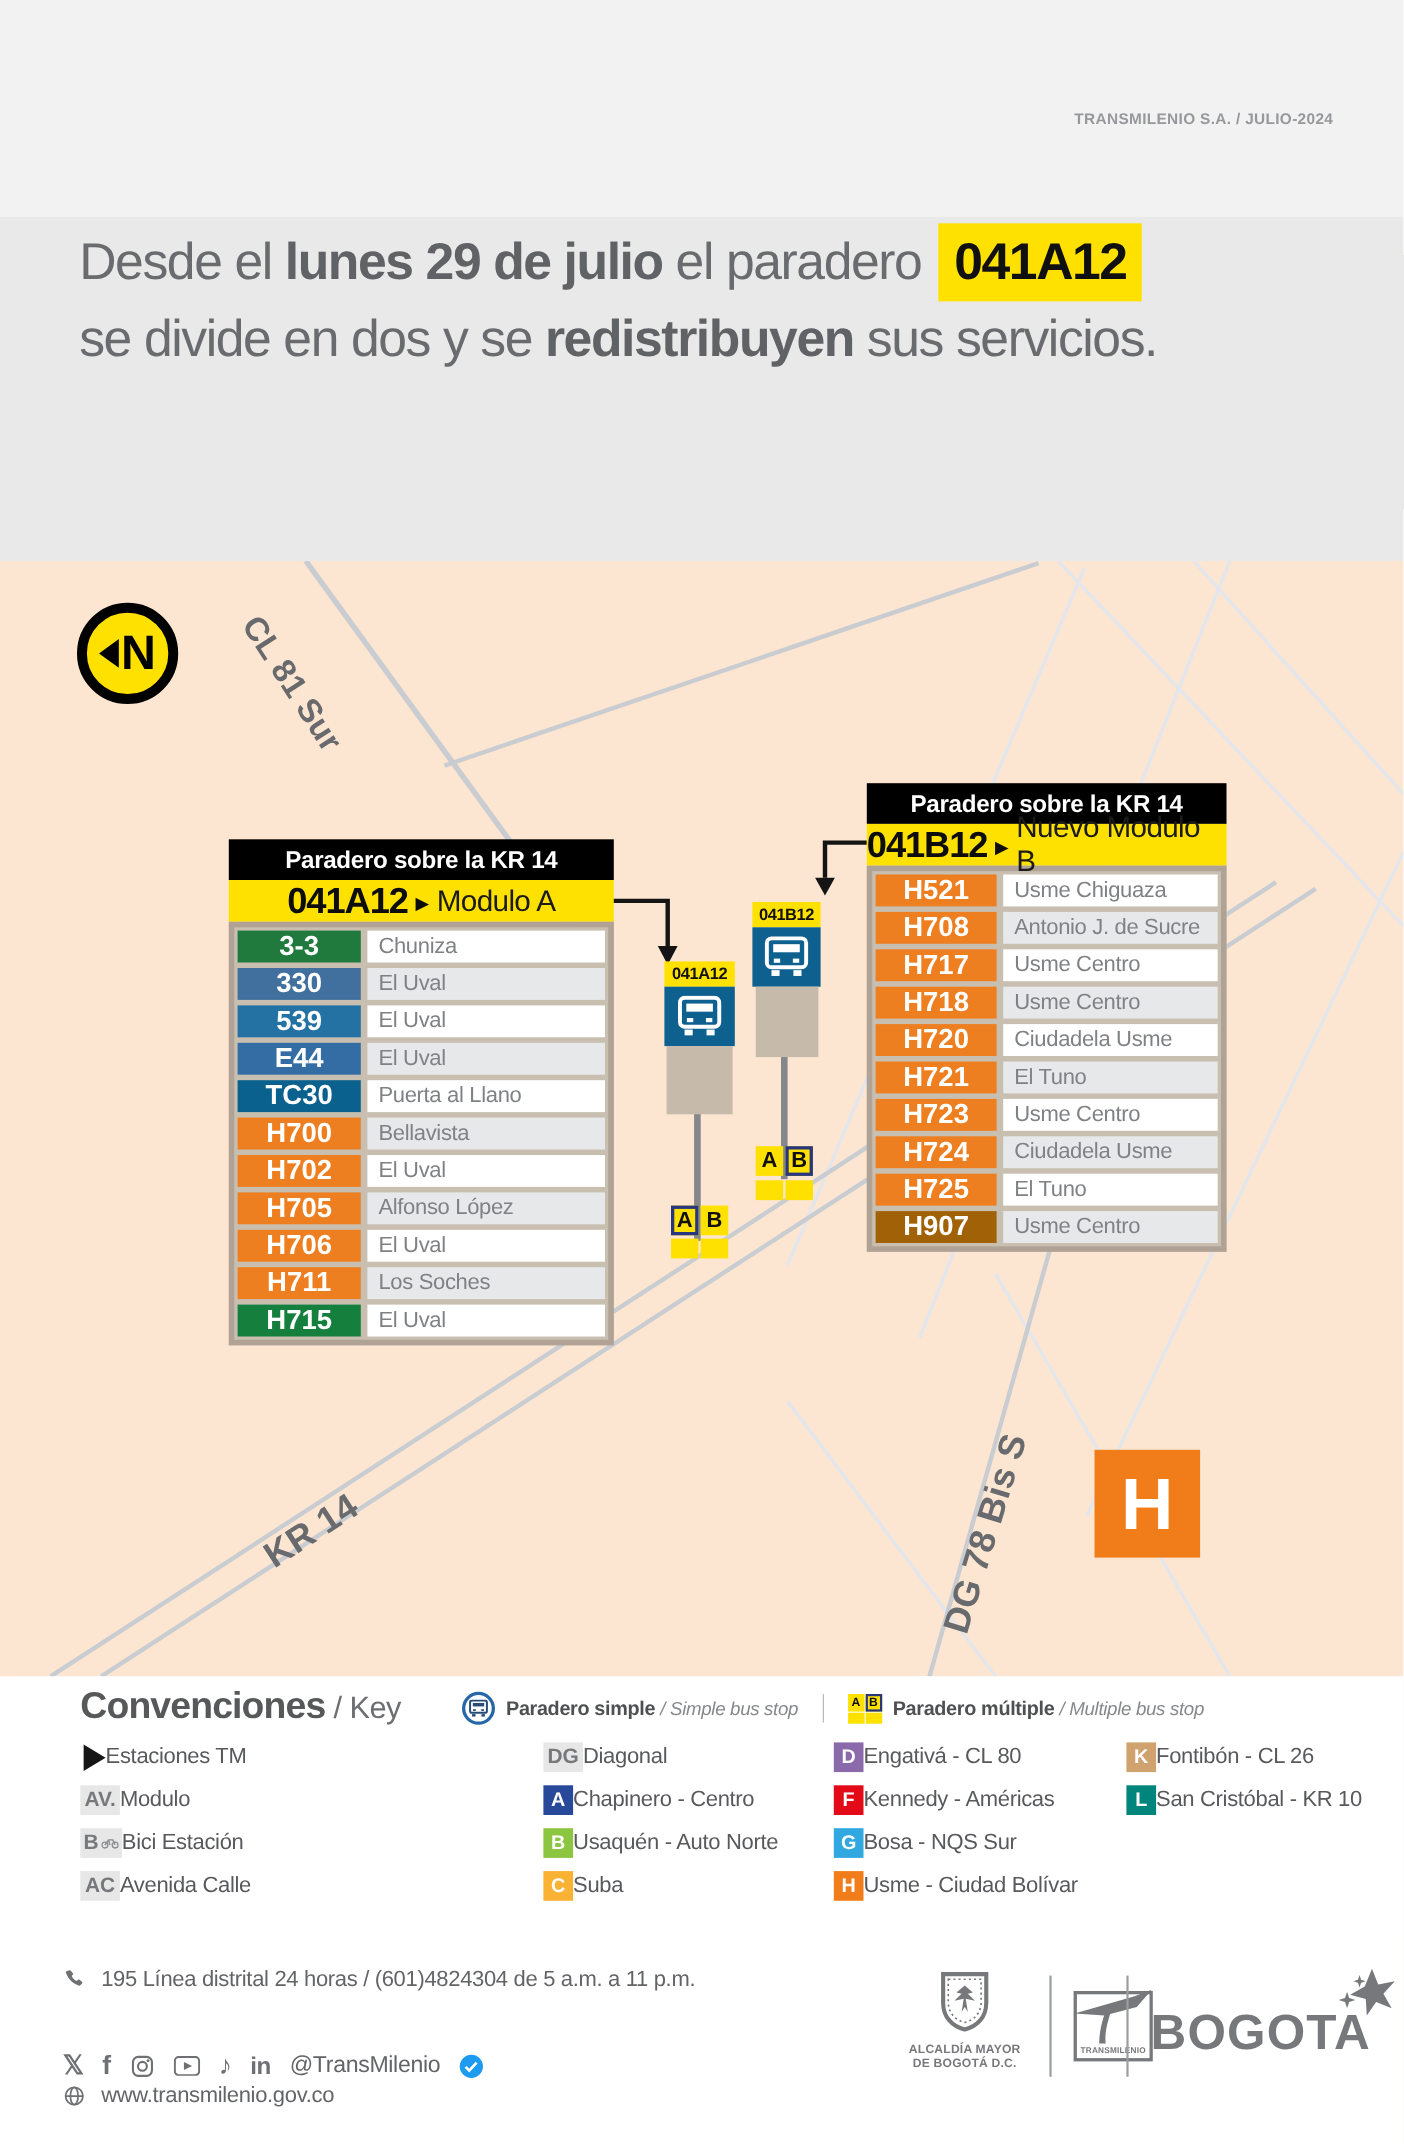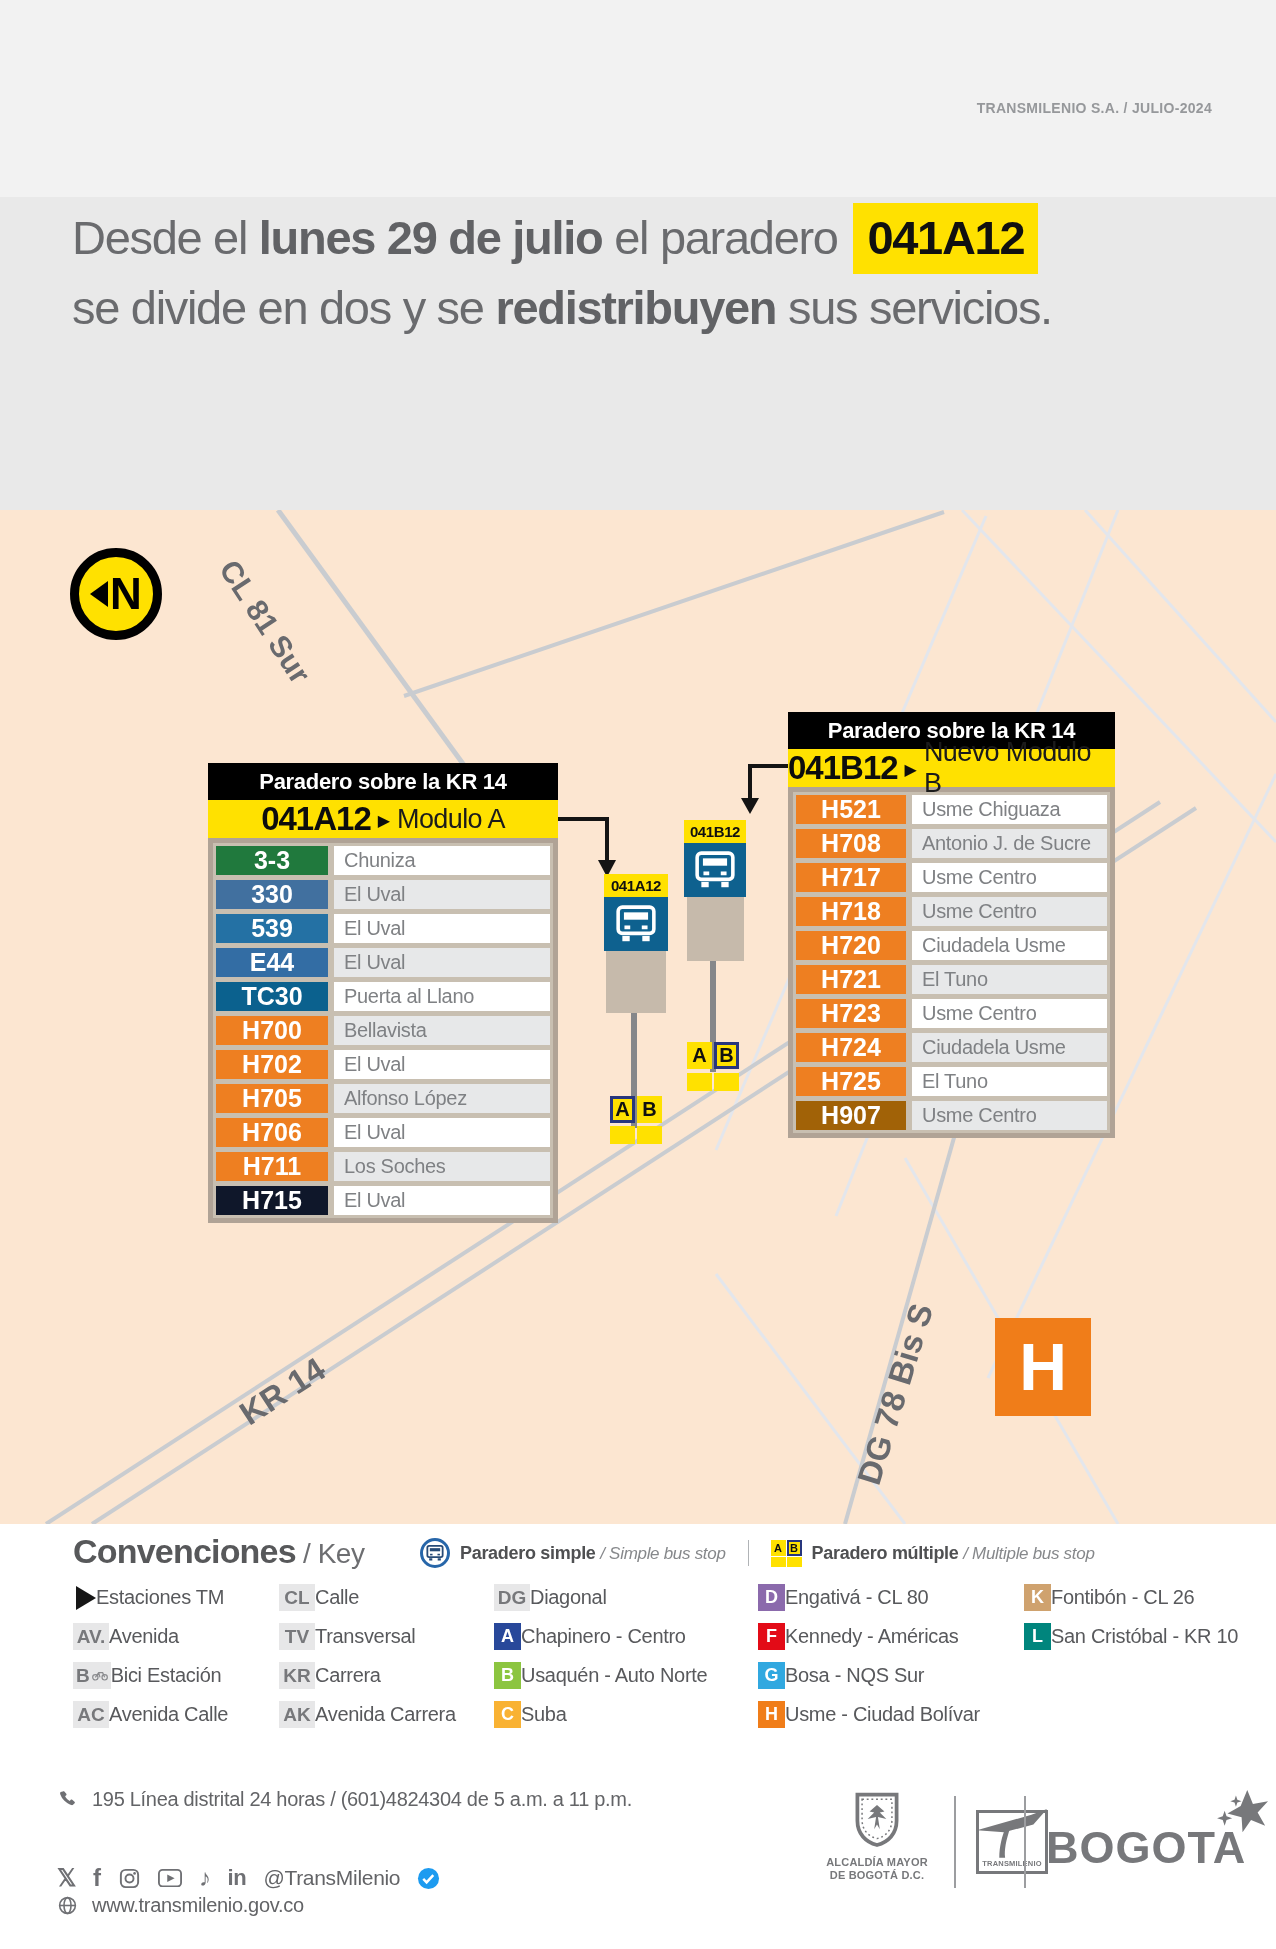--- a/index.html
+++ b/index.html
@@ -242,21 +242,21 @@
         </div>
       <div class="bt-row">
           <div class="bt-badge" style="background-color: rgb(238, 127, 33);">H706</div>
           <div class="bt-dest">El Uval</div>
         </div>
       <div class="bt-row alt">
           <div class="bt-badge" style="background-color: rgb(238, 127, 33);">H711</div>
           <div class="bt-dest">Los Soches</div>
         </div>
       <div class="bt-row">
-          <div class="bt-badge" style="background-color: #0f172a;">H715</div>
+          <div class="bt-badge" style="background-color: #15803d;">H715</div>
           <div class="bt-dest">El Uval</div>
         </div>
     </div>
   </div>
 
   <div class="bus-table bt-narrow" style="left:788px;top:712px;width:327px;">
     <div class="bt-black">Paradero sobre la KR 14</div>
     <div class="bt-yellow">
       <span class="bt-code">041B12</span>
       <span class="bt-tri">▶</span>
@@ -335,57 +335,39 @@
       <span><span class="key-es">Paradero múltiple </span><span class="key-en">/ Multiple bus stop</span></span>
     </div>
 
     <div class="lcol" style="left:57px;">
       <div class="litem">
           <span class="play"></span>
           <span class="llabel">Estaciones TM</span>
         </div>
       <div class="litem">
           <span class="abbr">AV.</span>
-          <span class="llabel">Avenida</span>
+          <span class="llabel">Modulo</span>
         </div>
       <div class="litem">
           <span class="abbr">
             <span>B</span>
             <svg viewBox="0 0 24 16" width="16">
               <circle cx="5" cy="11" r="4" fill="none" stroke="#8a8b8e" stroke-width="1.8"></circle>
               <circle cx="19" cy="11" r="4" fill="none" stroke="#8a8b8e" stroke-width="1.8"></circle>
               <path d="M5 11 L10 4 L16 4 L19 11 M10 4 L12 11" fill="none" stroke="#8a8b8e" stroke-width="1.8"></path>
             </svg>
           </span>
           <span class="llabel">Bici Estación</span>
         </div>
       <div class="litem">
           <span class="abbr">AC</span>
           <span class="llabel">Avenida Calle</span>
         </div>
     </div>
 
-    <div class="lcol" style="left:263px;">
-      <div class="litem">
-          <span class="abbr">CL</span>
-          <span class="llabel">Calle</span>
-        </div>
-      <div class="litem">
-          <span class="abbr">TV</span>
-          <span class="llabel">Transversal</span>
-        </div>
-      <div class="litem">
-          <span class="abbr">KR</span>
-          <span class="llabel">Carrera</span>
-        </div>
-      <div class="litem">
-          <span class="abbr">AK</span>
-          <span class="llabel">Avenida Carrera</span>
-        </div>
-    </div>
 
     <div class="lcol" style="left:478px;">
       <div class="litem">
           <span class="abbr">DG</span>
           <span class="llabel">Diagonal</span>
         </div>
       <div class="litem">
           <span class="zone" style="background-color: rgb(40, 72, 154);">A</span>
           <span class="llabel">Chapinero - Centro</span>
         </div>

